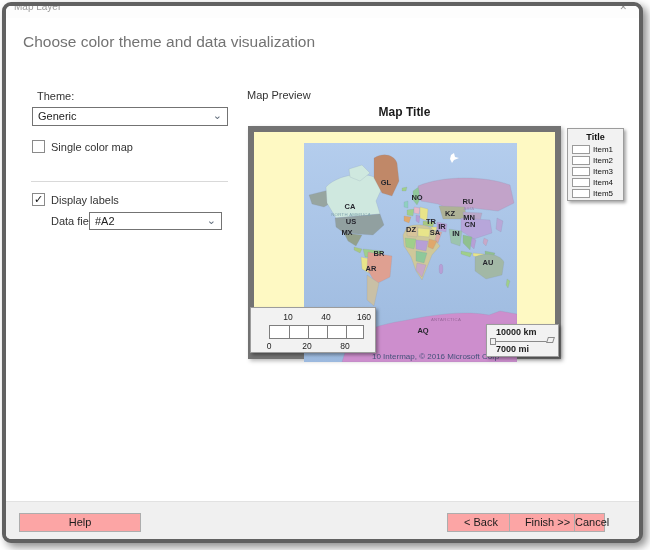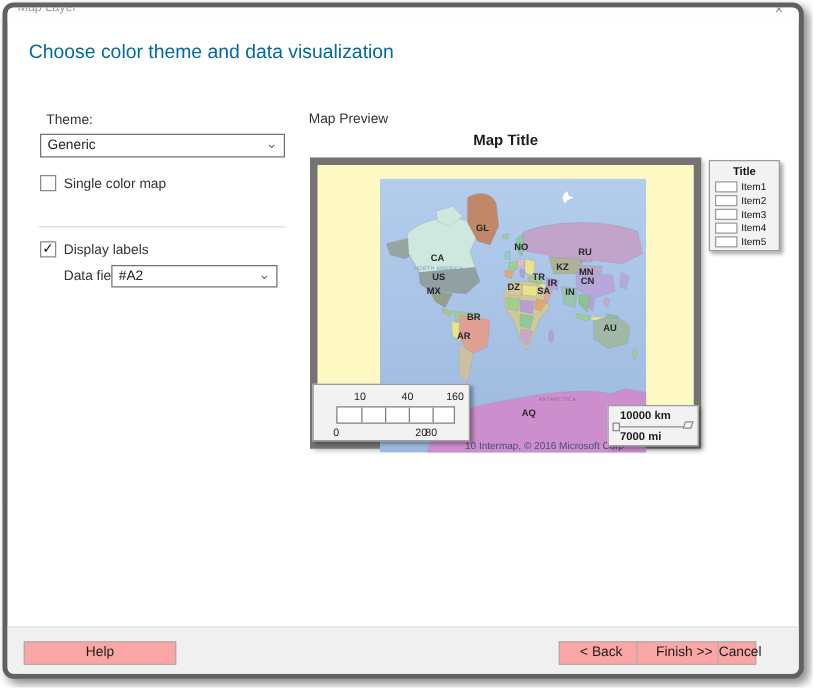--- a/index.html
+++ b/index.html
@@ -4,21 +4,21 @@
 <style>
   html,body{margin:0;padding:0;}
   body{width:650px;height:550px;background:#fff;overflow:hidden;
        font-family:"Liberation Sans",sans-serif;-webkit-font-smoothing:antialiased;position:relative;}
   .window{position:absolute;left:2px;top:2px;width:641px;height:541px;box-sizing:border-box;
           border:4px solid #616161;border-radius:9px;background:#fff;
           box-shadow:4px 4px 8px rgba(0,0,0,.45);overflow:hidden;}
   .titlebar{position:relative;height:12px;background:#fdfdfd;}
   .titlebar .wtitle{position:absolute;left:8px;top:-5px;font-size:10px;color:#9b9b9b;}
   .titlebar .close{position:absolute;right:12px;top:-4px;font-size:9px;color:#8f8f8f;cursor:default;}
-  .heading{position:absolute;left:17px;top:27px;font-size:15.5px;color:#0369a1;}
+  .heading{position:absolute;left:17px;top:27px;font-size:15.5px;color:#737373;}
   .lbl{position:absolute;font-size:11px;color:#333;}
   .select{position:absolute;box-sizing:border-box;height:19px;background:#fff;border:1px solid #737373;
           font-size:11px;line-height:17px;color:#222;padding:0 18px 0 5px;cursor:default;}
   .select .chev{position:absolute;right:5px;top:-1px;color:#5f6b7a;font-size:11px;}
   .cb{position:absolute;width:13px;height:13px;box-sizing:border-box;border:1px solid #8a8a8a;background:#fff;
       font-size:11px;line-height:11px;text-align:center;color:#111;cursor:default;}
   .divider{position:absolute;height:1px;background:#d9d9d9;}
   
   .frame{position:absolute;left:242px;top:120px;width:313px;height:233px;box-sizing:border-box;
          background:#fef9c3;border:6px solid #737373;box-shadow:2px 2px 4px rgba(0,0,0,.28);}
@@ -212,21 +212,21 @@
     <span class="scale-num" style="left:37px;top:4px;">10</span>
     <span class="scale-num" style="left:75px;top:4px;">40</span>
     <span class="scale-num" style="left:113px;top:4px;">160</span>
     <div class="scale-bar">
       <i style="left:19px;"></i>
         <i style="left:38px;"></i>
         <i style="left:57px;"></i>
         <i style="left:76px;"></i>
     </div>
     <span class="scale-num" style="left:18px;top:33px;">0</span>
-    <span class="scale-num" style="left:56px;top:33px;margin-left:30px;">20</span>
+    <span class="scale-num" style="left:56px;top:33px;">20</span>
     <span class="scale-num" style="left:94px;top:33px;">80</span>
   </div>
 
   <div class="float-box distbox">
     <span class="dist-km">10000 km</span>
     <div class="dist-line"></div>
     <div class="dist-h1"></div>
     <div class="dist-h2"></div>
     <span class="dist-mi">7000 mi</span>
   </div>

